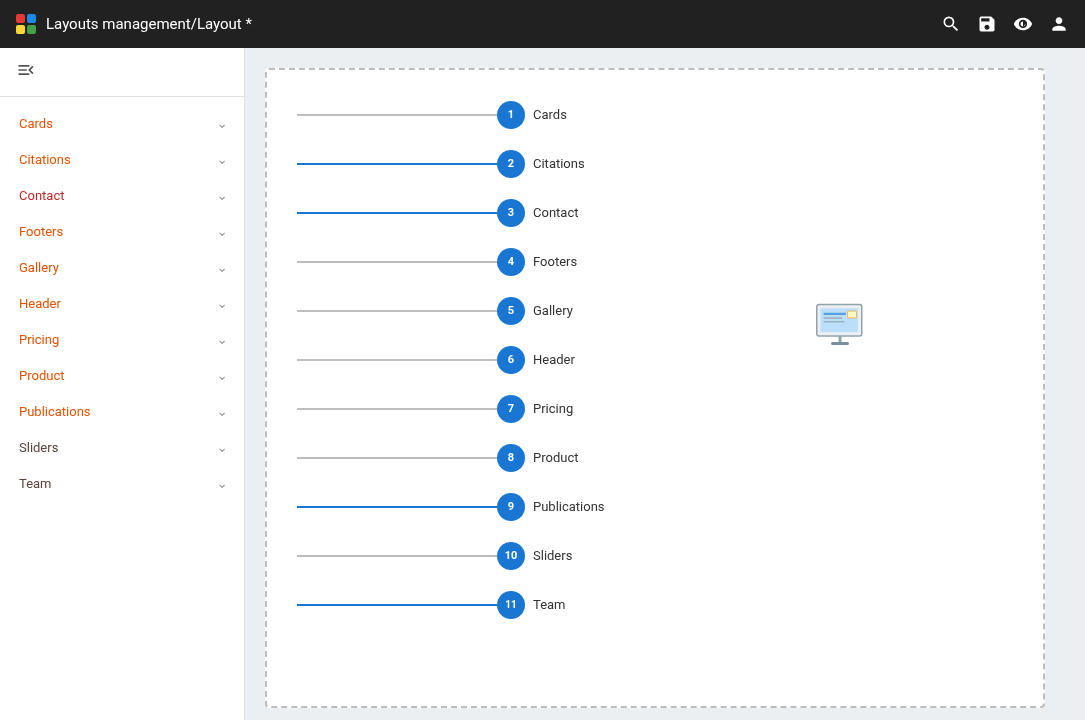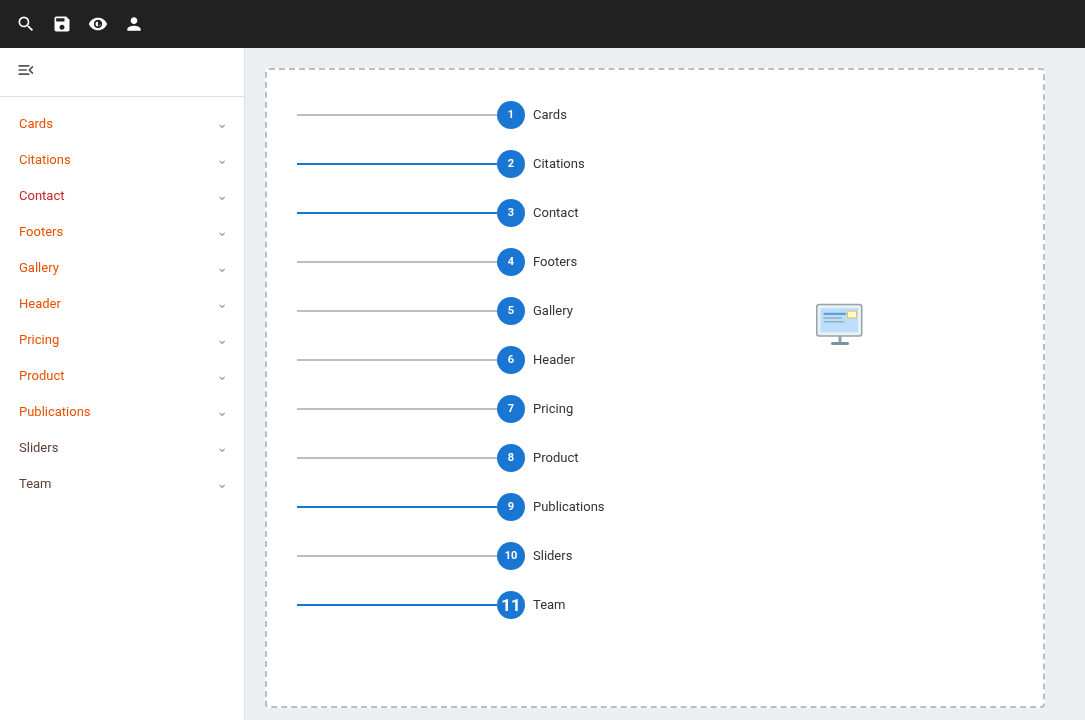--- a/index.html
+++ b/index.html
@@ -78,20 +78,31 @@
       position: absolute; right: 180px; top: 250px;
       width: 60px; height: 50px;
       display: flex; align-items: center; justify-content: center;
     }
     .monitor-svg { width: 60px; height: 50px; }
   </style>
 </head>
 <body>
 
 <div class="topbar">
+  <div class="topbar-left">
+    <div class="topbar-logo">
+      <div class="logo-square">
+        <div class="logo-sq red"></div>
+        <div class="logo-sq blue"></div>
+        <div class="logo-sq yellow"></div>
+        <div class="logo-sq green"></div>
+      </div>
+    </div>
+    <span class="topbar-title">Layouts management/Layout *</span>
+  </div>
   <div class="topbar-icons">
     <div class="topbar-icon" title="Search">
       <svg width="20" height="20" viewBox="0 0 24 24" fill="white">
           <path d="M15.5 14h-.79l-.28-.27A6.471 6.471 0 0 0 16 9.5 6.5 6.5 0 1 0 9.5 16c1.61 0 3.09-.59 4.23-1.57l.27.28v.79l5 4.99L20.49 19l-4.99-5zm-6 0C7.01 14 5 11.99 5 9.5S7.01 5 9.5 5 14 7.01 14 9.5 11.99 14 9.5 14z"></path>
         </svg>
     </div>
     <div class="topbar-icon" title="Save">
       <svg width="20" height="20" viewBox="0 0 24 24" fill="white">
           <path d="M17 3H5a2 2 0 0 0-2 2v14a2 2 0 0 0 2 2h14c1.1 0 2-.9 2-2V7l-4-4zm-5 16c-1.66 0-3-1.34-3-3s1.34-3 3-3 3 1.34 3 3-1.34 3-3 3zm3-10H5V5h10v4z"></path>
         </svg>
@@ -219,21 +230,21 @@
     <div style="width:28px; height:28px; border-radius:50%; background:#1976d2; color:#fff; font-size:11px; font-weight:700; display:flex; align-items:center; justify-content:center; flex-shrink:0; margin-right:8px;">9</div>
     <span style="font-size:13px; color:#333;">Publications</span>
   </div>
           <div class="diagram-row" style="height: 49px; display: flex; padding-left: 30px;">
     <div style="width:200px; height:2px; background:#bdbdbd; position:relative;"></div>
     <div style="width:28px; height:28px; border-radius:50%; background:#1976d2; color:#fff; font-size:11px; font-weight:700; display:flex; align-items:center; justify-content:center; flex-shrink:0; margin-right:8px;">10</div>
     <span style="font-size:13px; color:#333;">Sliders</span>
   </div>
           <div class="diagram-row" style="height: 49px; display: flex; align-items: center; padding-left: 30px;">
     <div style="width:200px; height:2px; background:#1976d2; position:relative;"></div>
-    <div style="width:28px; height:28px; border-radius:50%; background:#1976d2; color:#fff; font-size:17px; font-weight:700; display:flex; align-items:center; justify-content:center; flex-shrink:0; margin-right:8px;">11</div>
+    <div style="width:28px; height:28px; border-radius:50%; background:#1976d2; color:#fff; font-size:10px; font-weight:700; display:flex; align-items:center; justify-content:center; flex-shrink:0; margin-right:8px;">11</div>
     <span style="font-size:13px; color:#333;">Team</span>
   </div>
         </div>
 
       <div class="monitor-icon" style="position:absolute; right:170px; top:230px;">
         <svg class="monitor-svg" viewBox="0 0 80 65" fill="none" xmlns="http://www.w3.org/2000/svg">
 
           <rect x="5" y="5" width="60" height="42" rx="3" fill="#eceff1" stroke="#90a4ae" stroke-width="2"></rect>
 
           <rect x="10" y="10" width="50" height="32" rx="1" fill="#bbdefb"></rect>

